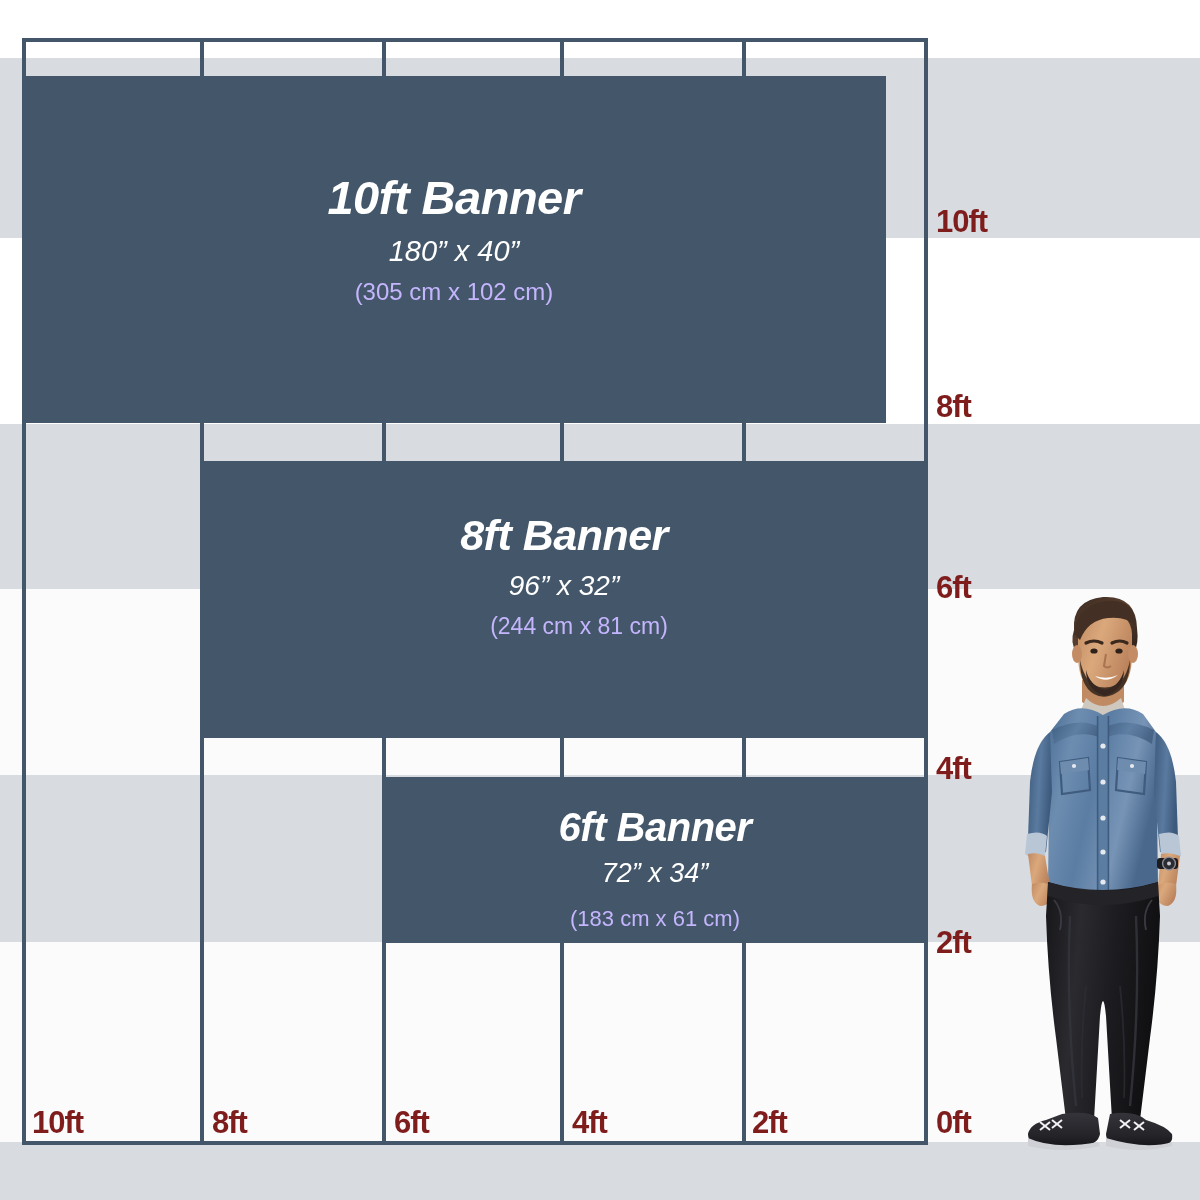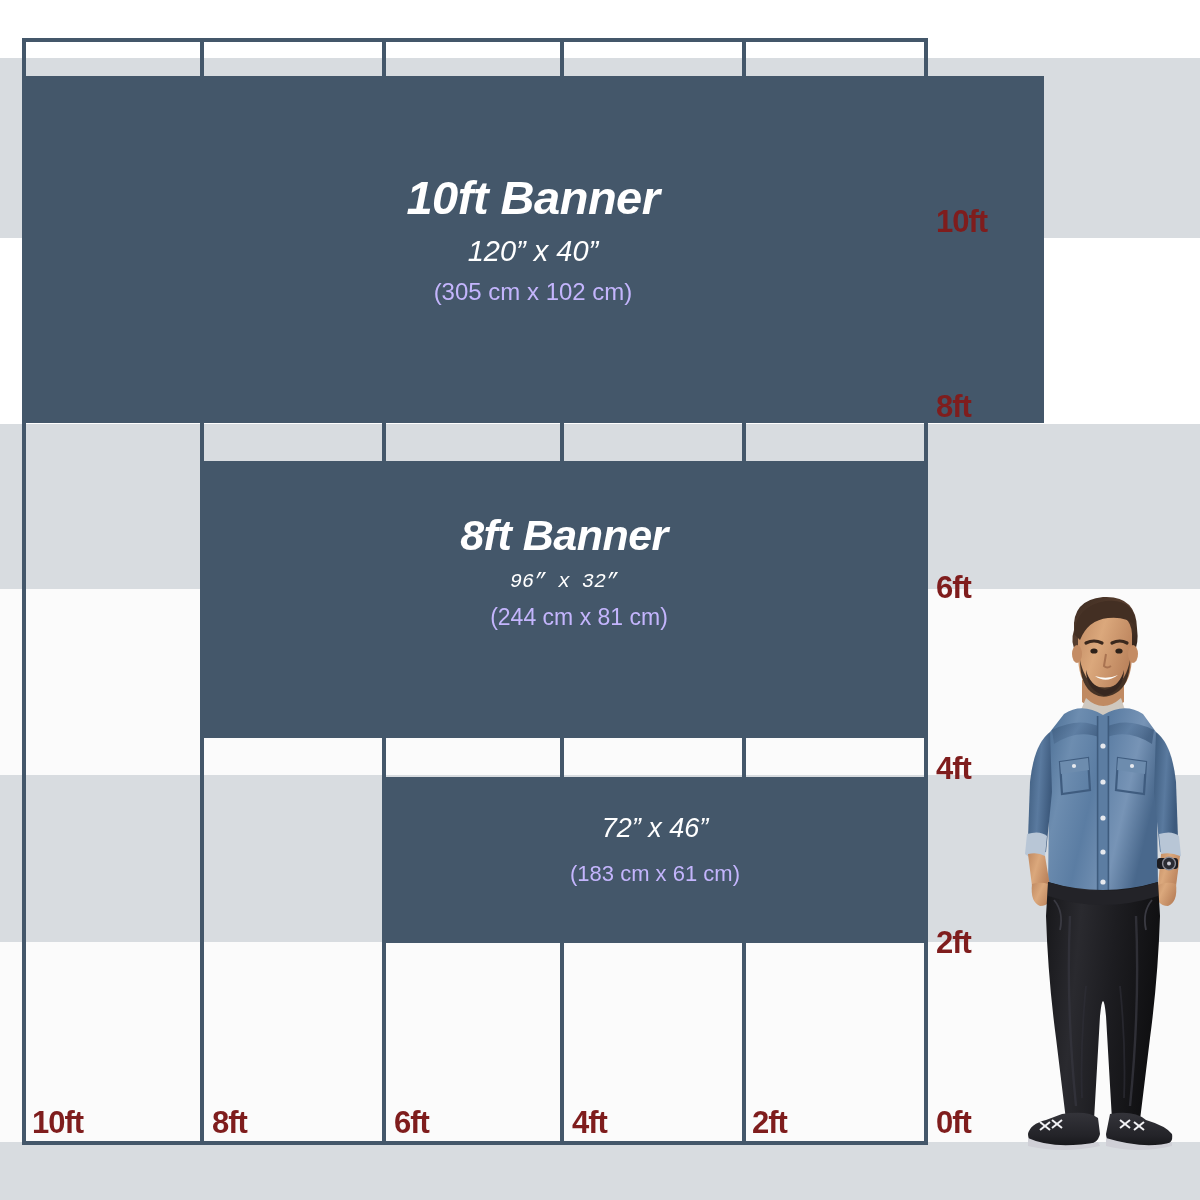--- a/index.html
+++ b/index.html
@@ -95,39 +95,40 @@
     <div class="stripe" style="top:1142px;height:58px;background:#d8dce0;"></div>
   </div>
 
   <div class="grid" style="left:22px; top:38px; width:906px; height:1107px;">
     <div class="vline" style="left:174px;"></div>
     <div class="vline" style="left:356px;"></div>
     <div class="vline" style="left:534px;"></div>
     <div class="vline" style="left:716px;"></div>
   </div>
 
-  <div class="banner" style="left:22px; top:76px; width:1022px; height:347px;">
+  <div class="banner" style="left:22px; top:76px; width:864px; height:347px;">
     <div class="b-inner" style="top:94px;">
       <div class="b-title" style="font-size:47px;">10ft Banner</div>
-      <div class="b-inches" style="font-size:29px; margin-top:10px;">120” x 40”</div>
+      <div class="b-inches" style="font-size:29px; margin-top:10px;">180” x 40”</div>
       <div class="b-cm" style="font-size:24px; margin-top:10px;">(305 cm x 102 cm)</div>
     </div>
   </div>
 
   <div class="banner" style="left:200px; top:461px; width:728px; height:277px;">
     <div class="b-inner" style="top:50px;">
       <div class="b-title" style="font-size:43px;">8ft Banner</div>
-      <div class="b-inches" style="font-size:20px; margin-top:10px;font-family:Liberation Mono, monospace;">96” x 32”</div>
+      <div class="b-inches" style="font-size:28px; margin-top:10px;">96” x 32”</div>
       <div class="b-cm" style="font-size:23px; margin-top:11px;padding-left:30px;">(244 cm x 81 cm)</div>
     </div>
   </div>
 
   <div class="banner" style="left:382px; top:777px; width:546px; height:166px;">
     <div class="b-inner" style="top:28px;">
-      <div class="b-inches" style="font-size:27px; margin-top:8px;">72” x 46”</div>
+      <div class="b-title" style="font-size:40px;">6ft Banner</div>
+      <div class="b-inches" style="font-size:27px; margin-top:8px;">72” x 34”</div>
       <div class="b-cm" style="font-size:22px; margin-top:17px;">(183 cm x 61 cm)</div>
     </div>
   </div>
 
   <div class="vlabel" style="left:936px; top:204px;">10ft</div>
   <div class="vlabel" style="left:936px; top:389px;">8ft</div>
   <div class="vlabel" style="left:936px; top:570px;">6ft</div>
   <div class="vlabel" style="left:936px; top:751px;">4ft</div>
   <div class="vlabel" style="left:936px; top:925px;">2ft</div>
   <div class="vlabel" style="left:936px; top:1105px;text-align:right;">0ft</div>

